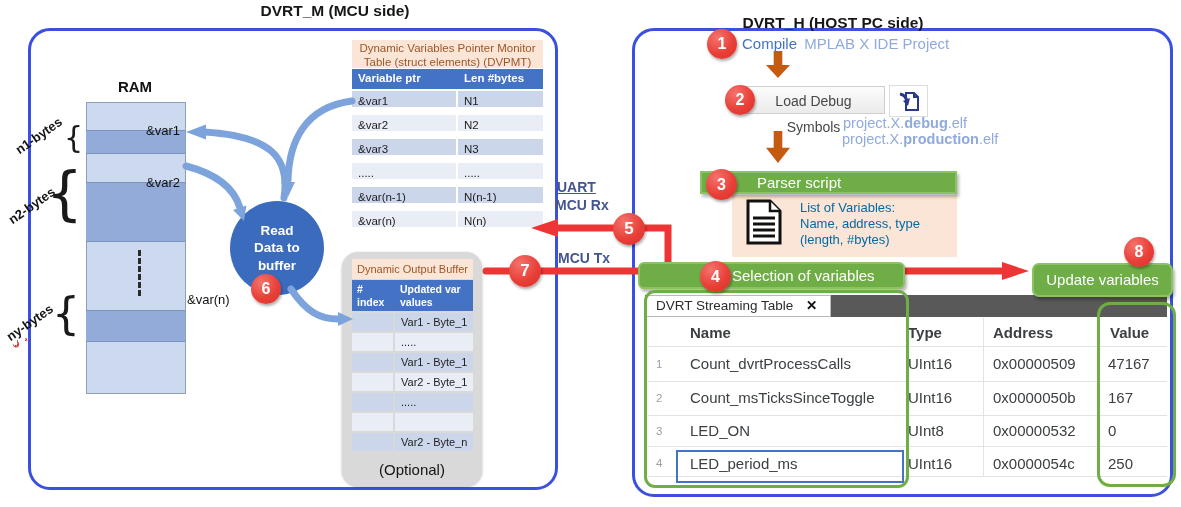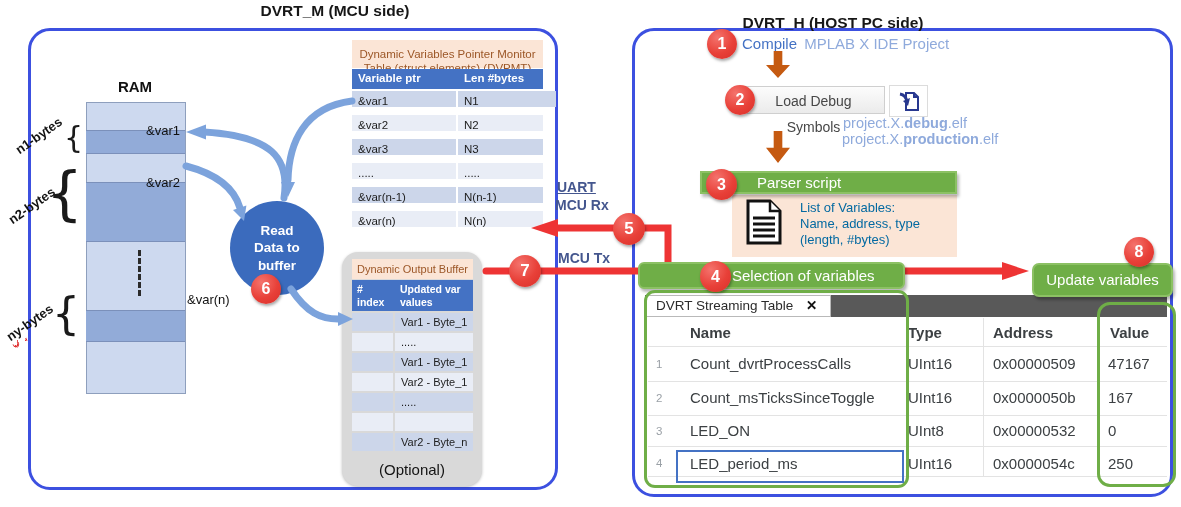--- a/index.html
+++ b/index.html
@@ -94,28 +94,28 @@
   <div class="brace" style="left:64px;top:123px;font-size:30px;">{</div>
   <div class="brace" style="left:46px;top:165px;font-size:58px;">{</div>
   <div class="brace" style="left:52px;top:292px;font-size:44px;">{</div>
 
   <div class="readcircle">
     <span>Read</span>
     <span>Data to</span>
     <span>buffer</span>
   </div>
 
-  <div class="peachhdr" style="left:352px;top:40px;width:191px;height:28px;font-size:11.5px;line-height:1.18;padding-top:8px;box-sizing:border-box;">Dynamic Variables Pointer Monitor Table (struct elements) (DVPMT)</div>
+  <div class="peachhdr" style="left:352px;top:40px;width:191px;height:28px;font-size:11.5px;line-height:1.18;padding-top:2px;box-sizing:border-box;">Dynamic Variables Pointer Monitor Table (struct elements) (DVPMT)</div>
   <div class="bluehdr" style="left:352px;top:69px;width:191px;height:20px;font-size:11.5px;justify-content:space-between;">
     <span style="width:106px;padding:3px 0 0 6px;box-sizing:border-box;">Variable ptr</span>
     <span style="width:85px;padding:3px 0 0 6px;box-sizing:border-box;">Len #bytes</span>
   </div>
   <div class="trow odd" style="left:352px;top:91px;gap:2px;">
       <span class="cell" style="width:104px;">&amp;var1</span>
-      <span class="cell" style="width:98px;">N1</span>
+      <span class="cell" style="width:85px;">N1</span>
     </div>
   <div class="trow even" style="left:352px;top:115px;gap:2px;">
       <span class="cell" style="width:104px;">&amp;var2</span>
       <span class="cell" style="width:85px;">N2</span>
     </div>
   <div class="trow odd" style="left:352px;top:139px;gap:2px;">
       <span class="cell" style="width:104px;">&amp;var3</span>
       <span class="cell" style="width:85px;">N3</span>
     </div>
   <div class="trow even" style="left:352px;top:163px;gap:2px;">

